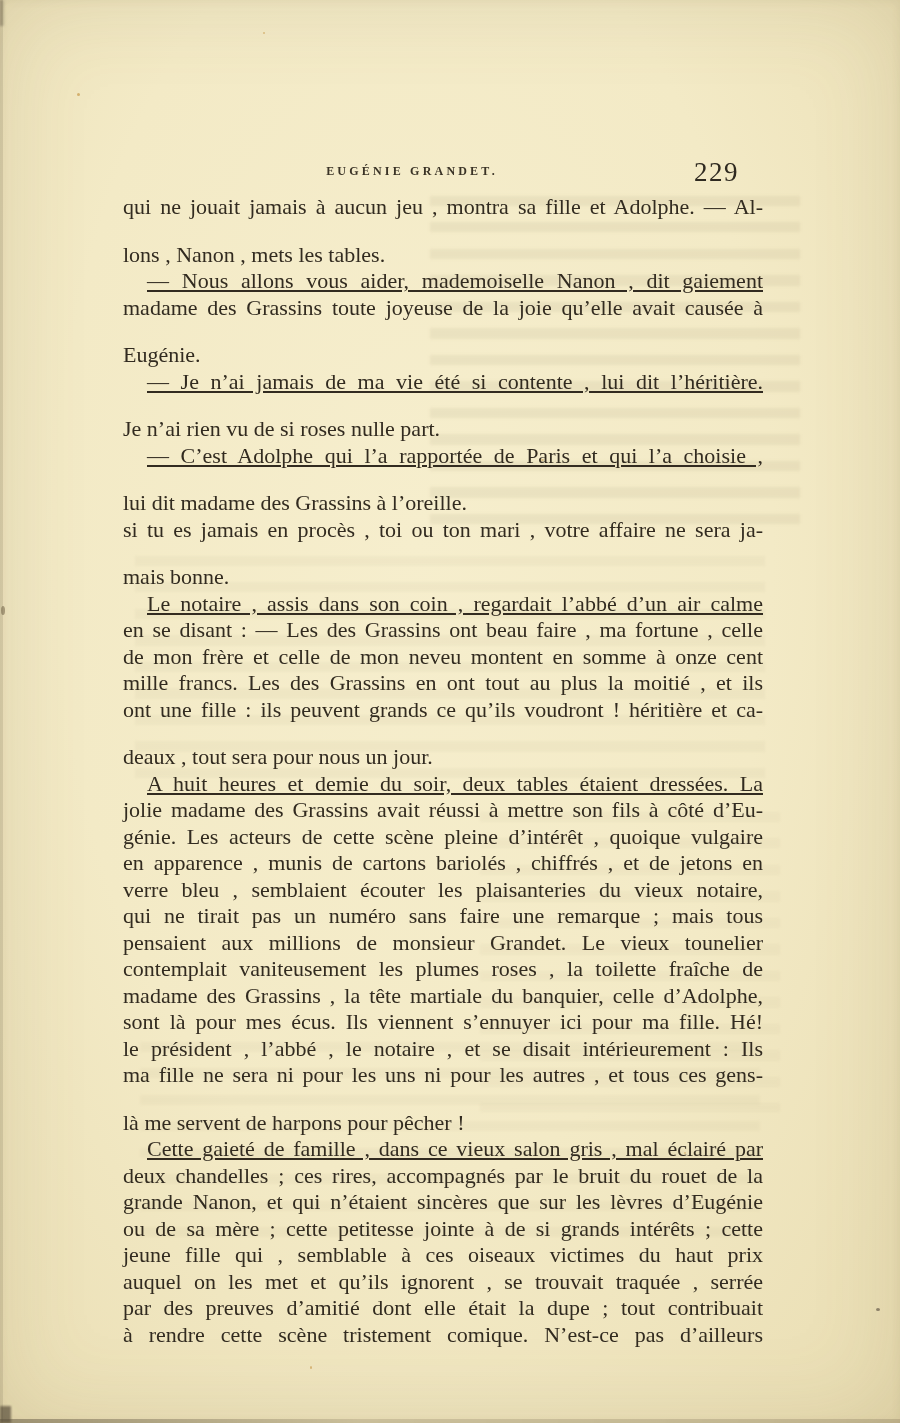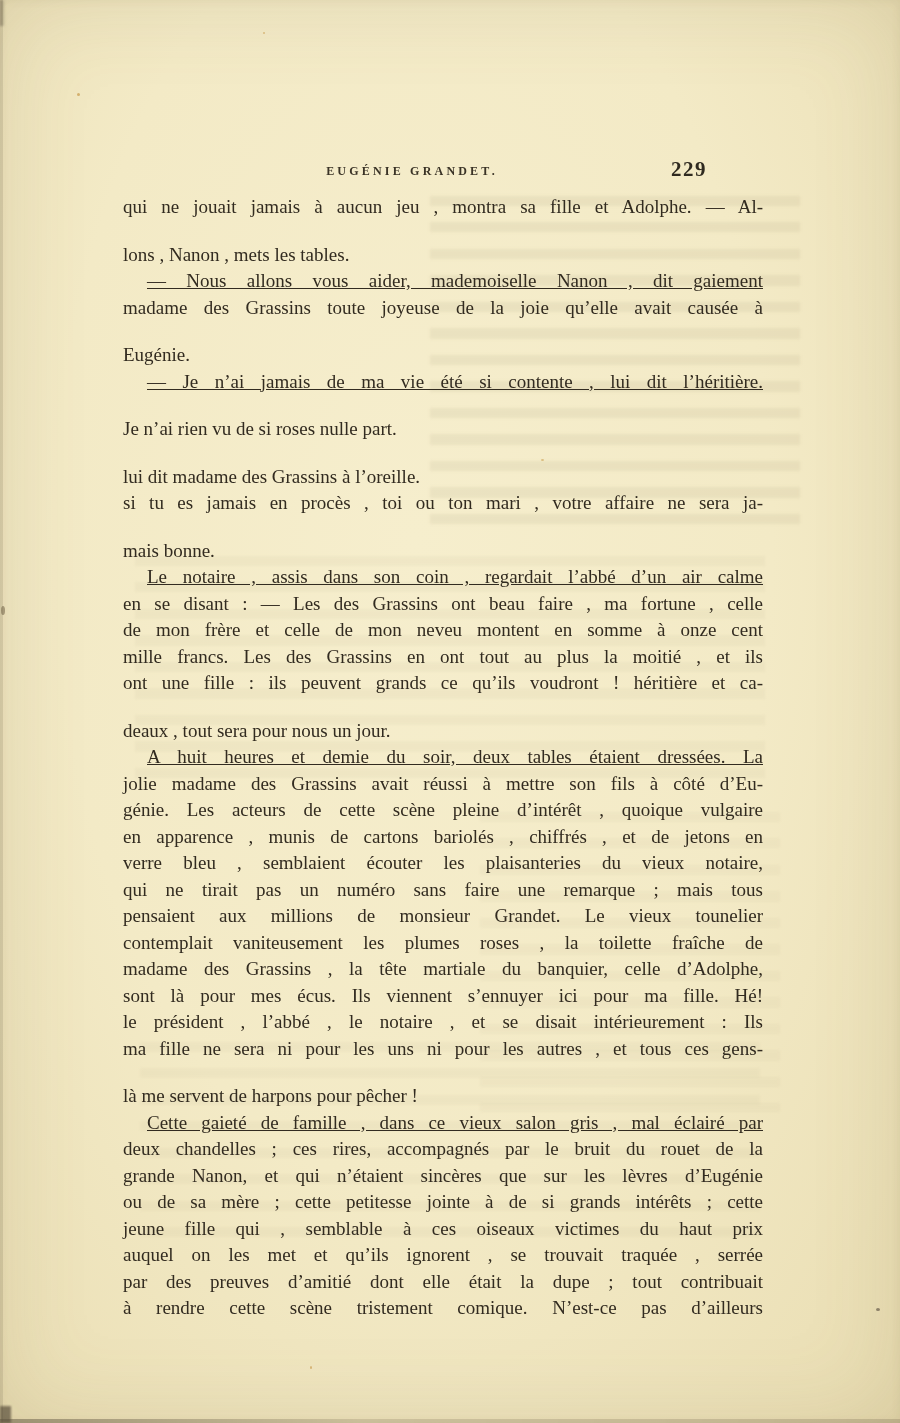--- a/index.html
+++ b/index.html
@@ -34,27 +34,27 @@
   .running-header{
     position:absolute;left:123px;top:160px;width:640px;height:30px;
     color:var(--ink);
   }
   .header-title{
     position:absolute;left:50%;top:4px;transform:translateX(-50%) translateX(-31px);
     font-size:12px;font-weight:700;letter-spacing:3.2px;white-space:nowrap;
     color:#3a3326;
   }
   .header-folio{
-    position:absolute;right:56px;top:-3px;
-    font-size:21px;letter-spacing:1.5px;color:#2f2a20;font-weight:bold;
+    position:absolute;right:24px;top:-3px;
+    font-size:27px;letter-spacing:1.5px;color:#2f2a20;
   }
 
   .text-block{
     position:absolute;left:123px;top:194px;width:640px;
-    font-size:19px;line-height:26.5px;color:var(--ink);
+    font-size:22px;line-height:26.5px;color:var(--ink);
   }
   .text-block .line{
     text-align:justify;
     text-align-last:justify;
     height:26.5px;overflow:visible;white-space:normal;
   }
   .text-block .line.indent{padding-left:24px;text-decoration:underline;}
   .text-block .line.last{text-align-last:left;margin-top:21px;}
 
   
@@ -90,20 +90,21 @@
   </div>
 
   <div class="text-block">
       <div class="line">qui ne jouait jamais à aucun jeu , montra sa fille et Adolphe. — Al-</div>
       <div class="line last">lons , Nanon , mets les tables.</div>
       <div class="line indent">— Nous allons vous aider, mademoiselle Nanon , dit gaiement</div>
       <div class="line">madame des Grassins toute joyeuse de la joie qu’elle avait causée à</div>
       <div class="line last">Eugénie.</div>
       <div class="line indent">— Je n’ai jamais de ma vie été si contente , lui dit l’héritière.</div>
       <div class="line last">Je n’ai rien vu de si roses nulle part.</div>
+      <div class="line indent">— C’est Adolphe qui l’a rapportée de Paris et qui l’a choisie ,</div>
       <div class="line last">lui dit madame des Grassins à l’oreille.</div>
       <div class="line">si tu es jamais en procès , toi ou ton mari , votre affaire ne sera ja-</div>
       <div class="line last">mais bonne.</div>
       <div class="line indent">Le notaire , assis dans son coin , regardait l’abbé d’un air calme</div>
       <div class="line">en se disant : — Les des Grassins ont beau faire , ma fortune , celle</div>
       <div class="line">de mon frère et celle de mon neveu montent en somme à onze cent</div>
       <div class="line">mille francs. Les des Grassins en ont tout au plus la moitié , et ils</div>
       <div class="line">ont une fille : ils peuvent grands ce qu’ils voudront ! héritière et ca-</div>
       <div class="line last">deaux , tout sera pour nous un jour.</div>
       <div class="line indent">A huit heures et demie du soir, deux tables étaient dressées. La</div>

